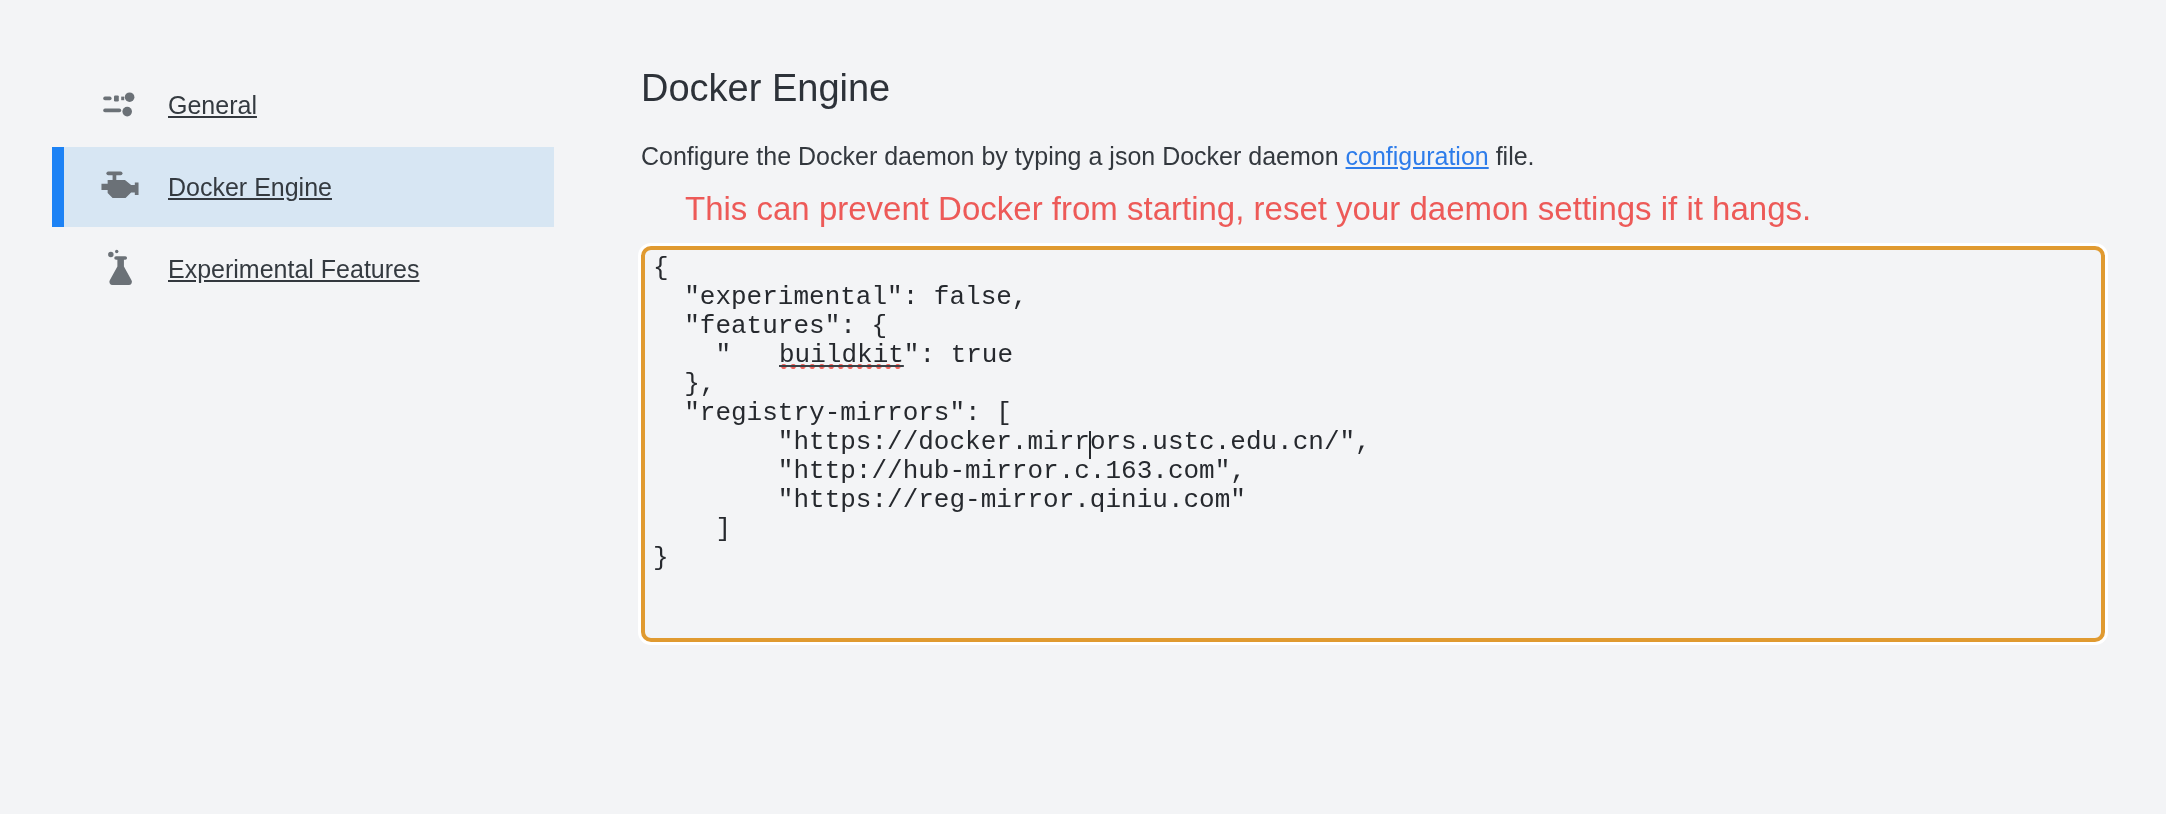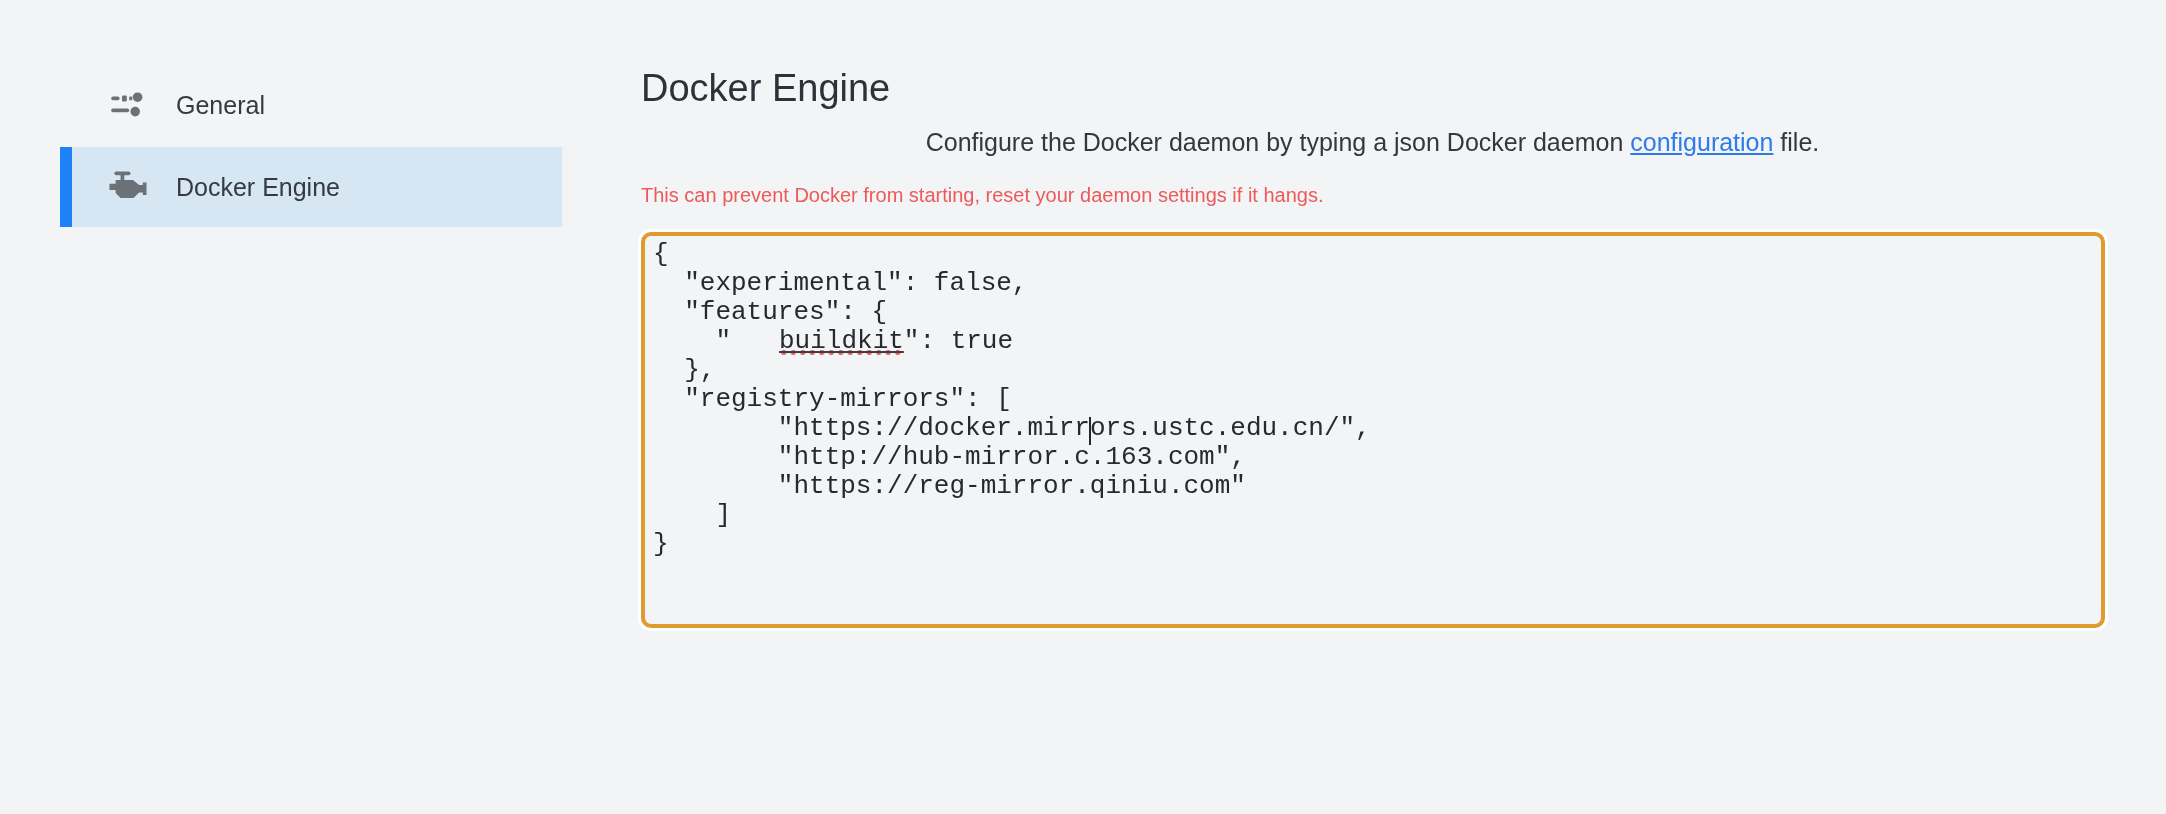--- a/index.html
+++ b/index.html
@@ -8,21 +8,21 @@
     --editor-border:#e09a30; --code-text:#26292e; --squiggle-red:#f2635c;
   }
   *{box-sizing:border-box;}
   html,body{margin:0;padding:0;}
   body{
     width:2166px;height:814px;background:var(--bg);
     font-family:"Liberation Sans",sans-serif;color:var(--text-body);
     overflow:hidden;position:relative;
   }
   
-  .sidebar{position:absolute;left:60px;top:65px;width:502px;}
+  .sidebar{position:absolute;left:52px;top:65px;width:502px;text-decoration:underline;}
   .side-row{
     display:flex;align-items:center;height:80px;margin-bottom:2px;
     padding-left:46px;position:relative;cursor:pointer;
   }
   .side-row.selected{background:var(--highlight);}
   .side-row.selected::before{
     content:"";position:absolute;left:0;top:0;bottom:0;width:12px;
     background:var(--accent-blue);
   }
   .side-icon{
@@ -31,23 +31,23 @@
   }
   .side-icon svg{display:block;}
   .side-label{font-size:25px;color:#343a40;white-space:nowrap;}
   
   .main{position:absolute;left:641px;top:0;right:62px;}
   .page-title{
     margin:65px 0 0;font-size:38px;line-height:46px;font-weight:400;
     color:var(--text-dark);
   }
   .version{margin-top:34px;font-size:25px;line-height:30px;color:var(--text-body);}
-  .description{margin-top:16px;font-size:25px;line-height:30px;color:var(--text-body);text-align:center;}
+  .description{margin-top:30px;font-size:25px;line-height:30px;color:var(--text-body);}
   .description a{color:var(--link-blue);text-decoration:underline;cursor:pointer;}
-  .warning{margin-top:23px;font-size:20px;line-height:30px;color:var(--warning-red);}
+  .warning{margin-top:23px;font-size:33px;line-height:30px;color:var(--warning-red);margin-left:44px;}
   
   .editor{
     margin-top:22px;width:1464px;height:396px;
     border:4px solid var(--editor-border);border-radius:10px;
     box-shadow:0 0 0 3px #ffffff;
     background:var(--bg);
     padding:4px 8px;
     font-family:"Liberation Mono",monospace;
     font-size:26px;line-height:29px;color:var(--code-text);
     overflow:hidden;cursor:text;
@@ -93,20 +93,30 @@
     <span class="side-icon">
       <svg width="42" height="33" viewBox="0 0 34 26" fill="var(--icon-gray)">
         <rect x="6" y="0" width="13" height="3" rx="1.5"></rect>
         <rect x="11" y="2" width="3" height="5"></rect>
         <path d="M7 7 L21 7 L26 11 L29 11 L29 9 L32 9 L32 19 L29 19 L29 17 L26 17 L21.5 21.5 L11 21.5 L7 17.5 L7 15 L2 15 L2 10 L7 10 Z"></path>
       </svg>
     </span>
     <span class="side-label">Docker Engine</span>
   </div>
 
+  <div class="side-row">
+    <span class="side-icon">
+      <svg width="34" height="40" viewBox="0 0 26 30" fill="var(--icon-gray)">
+        <circle cx="6" cy="4" r="2.1"></circle>
+        <circle cx="10.5" cy="1.6" r="1.3"></circle>
+        <path d="M11 13 V8 H10 a1.4 1.4 0 0 1 0-2.8 H17 a1.4 1.4 0 0 1 0 2.8 H16 v5 l5.8 10.6 a2.4 2.4 0 0 1 -2.1 3.6 H7.3 a2.4 2.4 0 0 1 -2.1-3.6 Z"></path>
+      </svg>
+    </span>
+    <span class="side-label">Experimental Features</span>
+  </div>
 
 
 </div>
 
 <div class="main">
   <h1 class="page-title">Docker Engine</h1>
   <div class="description">
     <span>Configure the Docker daemon by typing a json Docker daemon </span><a>configuration</a><span> file.</span>
   </div>
   <div class="warning">This can prevent Docker from starting, reset your daemon settings if it hangs.</div>

